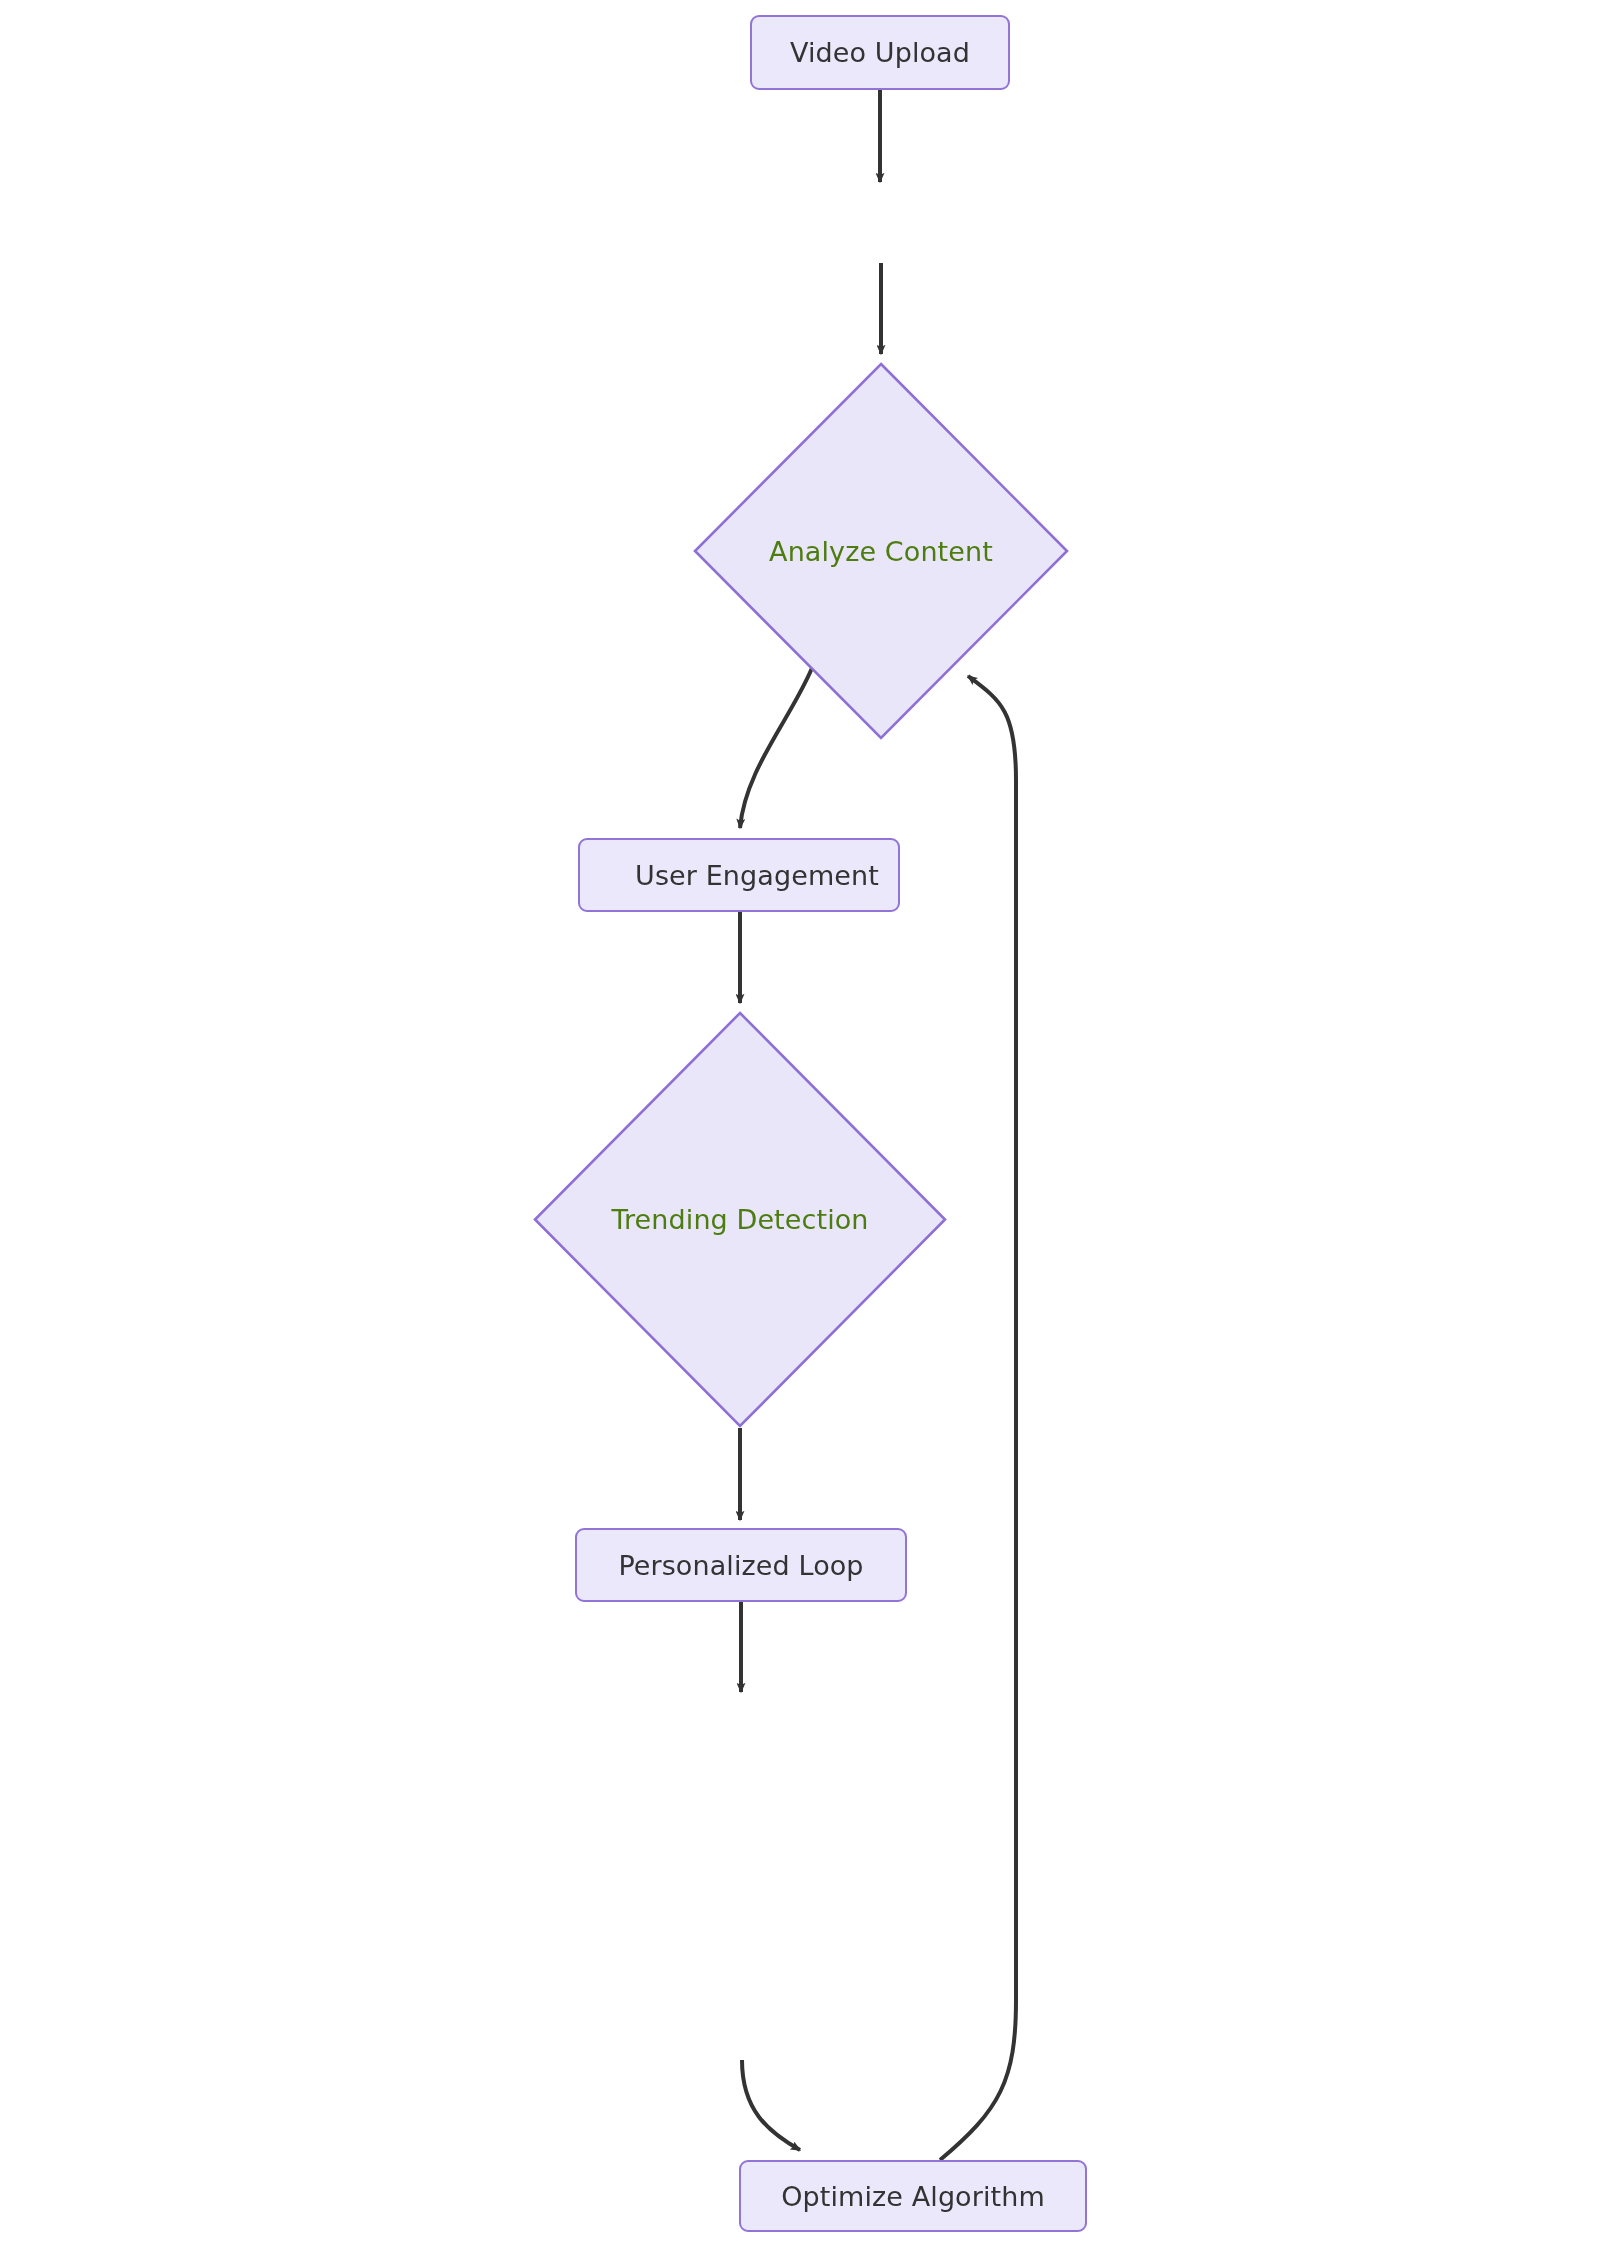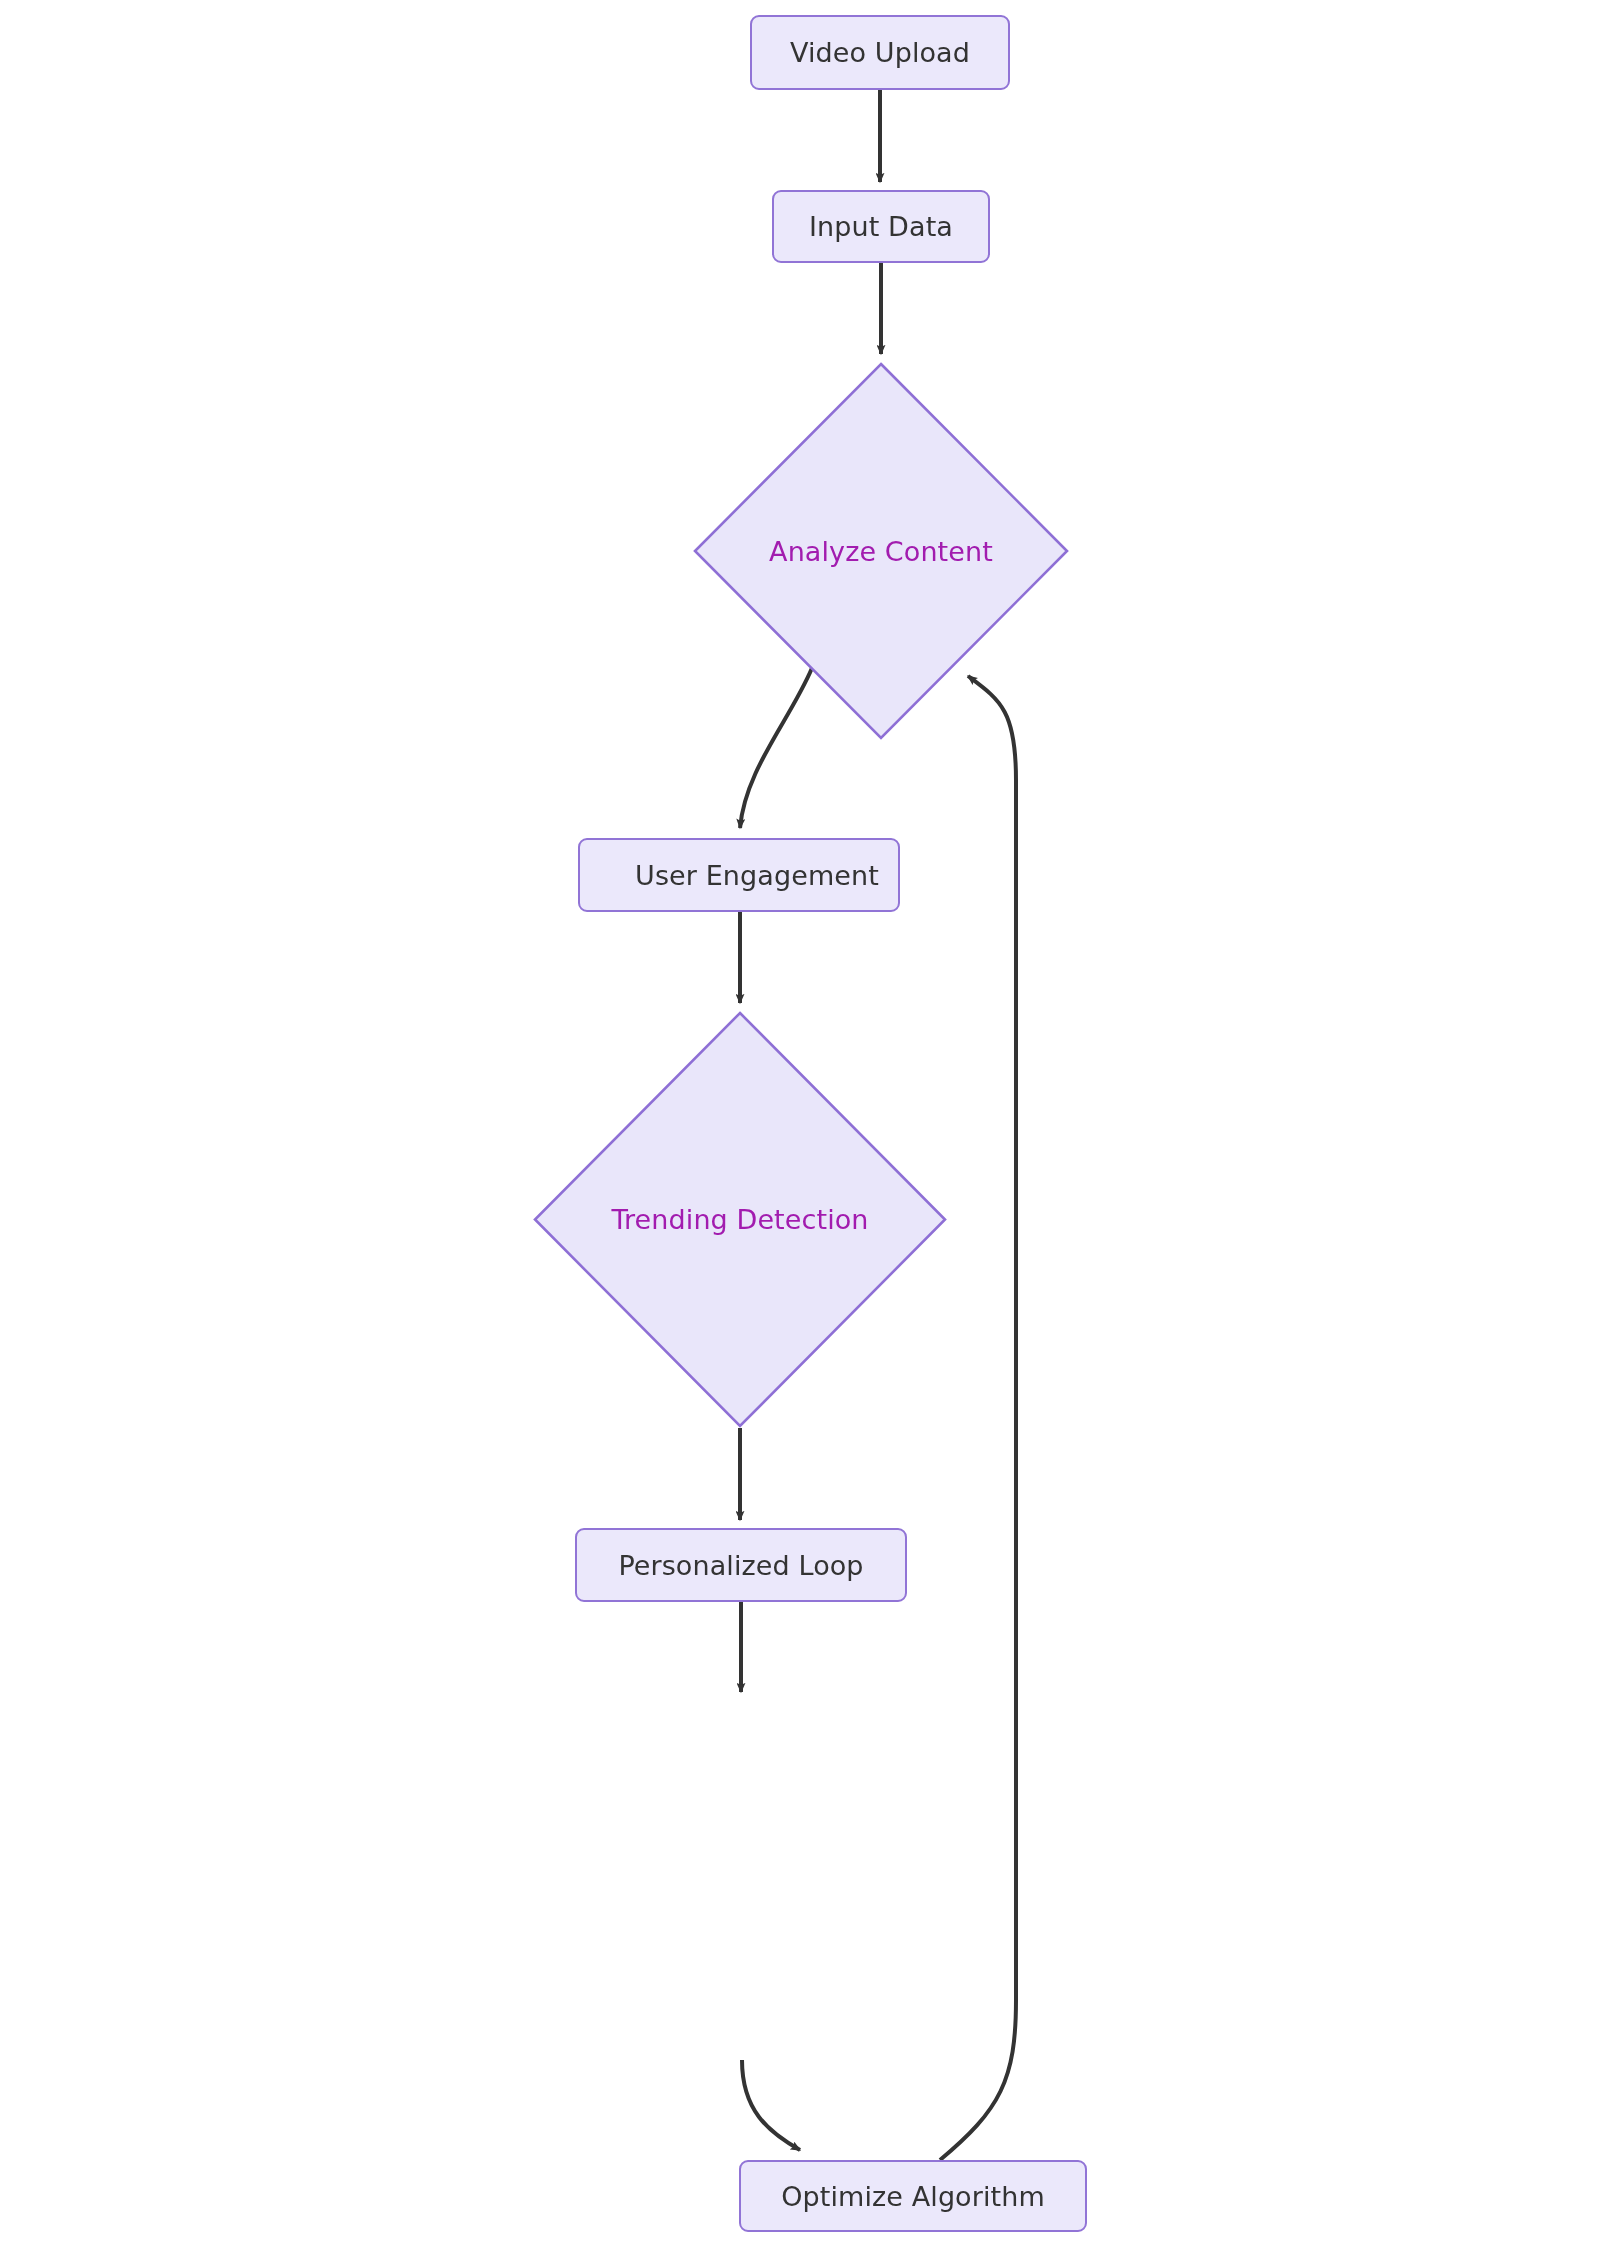--- a/index.html
+++ b/index.html
@@ -53,21 +53,21 @@
   }
   .node-diamond .diamond-shape {
     position: absolute;
     left: 0;
     top: 0;
     width: 100%;
     height: 100%;
   }
   .node-diamond .node-label {
     position: relative;
-    color: #a21caf;
+    color: #4d7c0f;
     font-size: 27px;
     line-height: 1;
     white-space: nowrap;
     letter-spacing: 0.1px;
     z-index: 2;
   }
 </style>
 </head>
 <body>
 
@@ -88,23 +88,20 @@
         <path d="M 741,1602 L 741,1692" fill="none" stroke="#333333" stroke-width="4" stroke-linecap="butt" marker-end="url(#arrowhead)"></path>
         <path d="M 742,2060 C 742,2110 768,2132 800,2150" fill="none" stroke="#333333" stroke-width="4" stroke-linecap="butt" marker-end="url(#arrowhead)"></path>
         <path d="M 940,2160 C 1000,2110 1016,2080 1016,2000 L 1016,780 C 1016,710 1000,700 968,676" fill="none" stroke="#333333" stroke-width="4" stroke-linecap="butt" marker-end="url(#arrowhead)"></path>
       </g>
   </svg>
 
   <div class="node node-rect" style="left:750px; top:15px; width:260px; height:75px;">
     <span class="node-label">Video Upload</span>
   </div>
 
-  <div class="node node-rect" style="left:772px; top:190px; width:218px; height:73px;">
-    <span class="node-label">Input Data</span>
-  </div>
 
   <div class="node node-diamond" style="left:693px; top:362px; width:376px; height:378px;">
     <svg class="diamond-shape" viewBox="0 0 376 378" preserveAspectRatio="none">
       <polygon points="188,2 374,189 188,376 2,189" fill="#e9e6fa" stroke="#8e6fd5" stroke-width="2.6"></polygon>
     </svg>
     <span class="node-label">Analyze Content</span>
   </div>
 
   <div class="node node-rect" style="left:578px; top:838px; width:322px; height:74px;padding-left:36px;">
     <span class="node-label">User Engagement</span>

